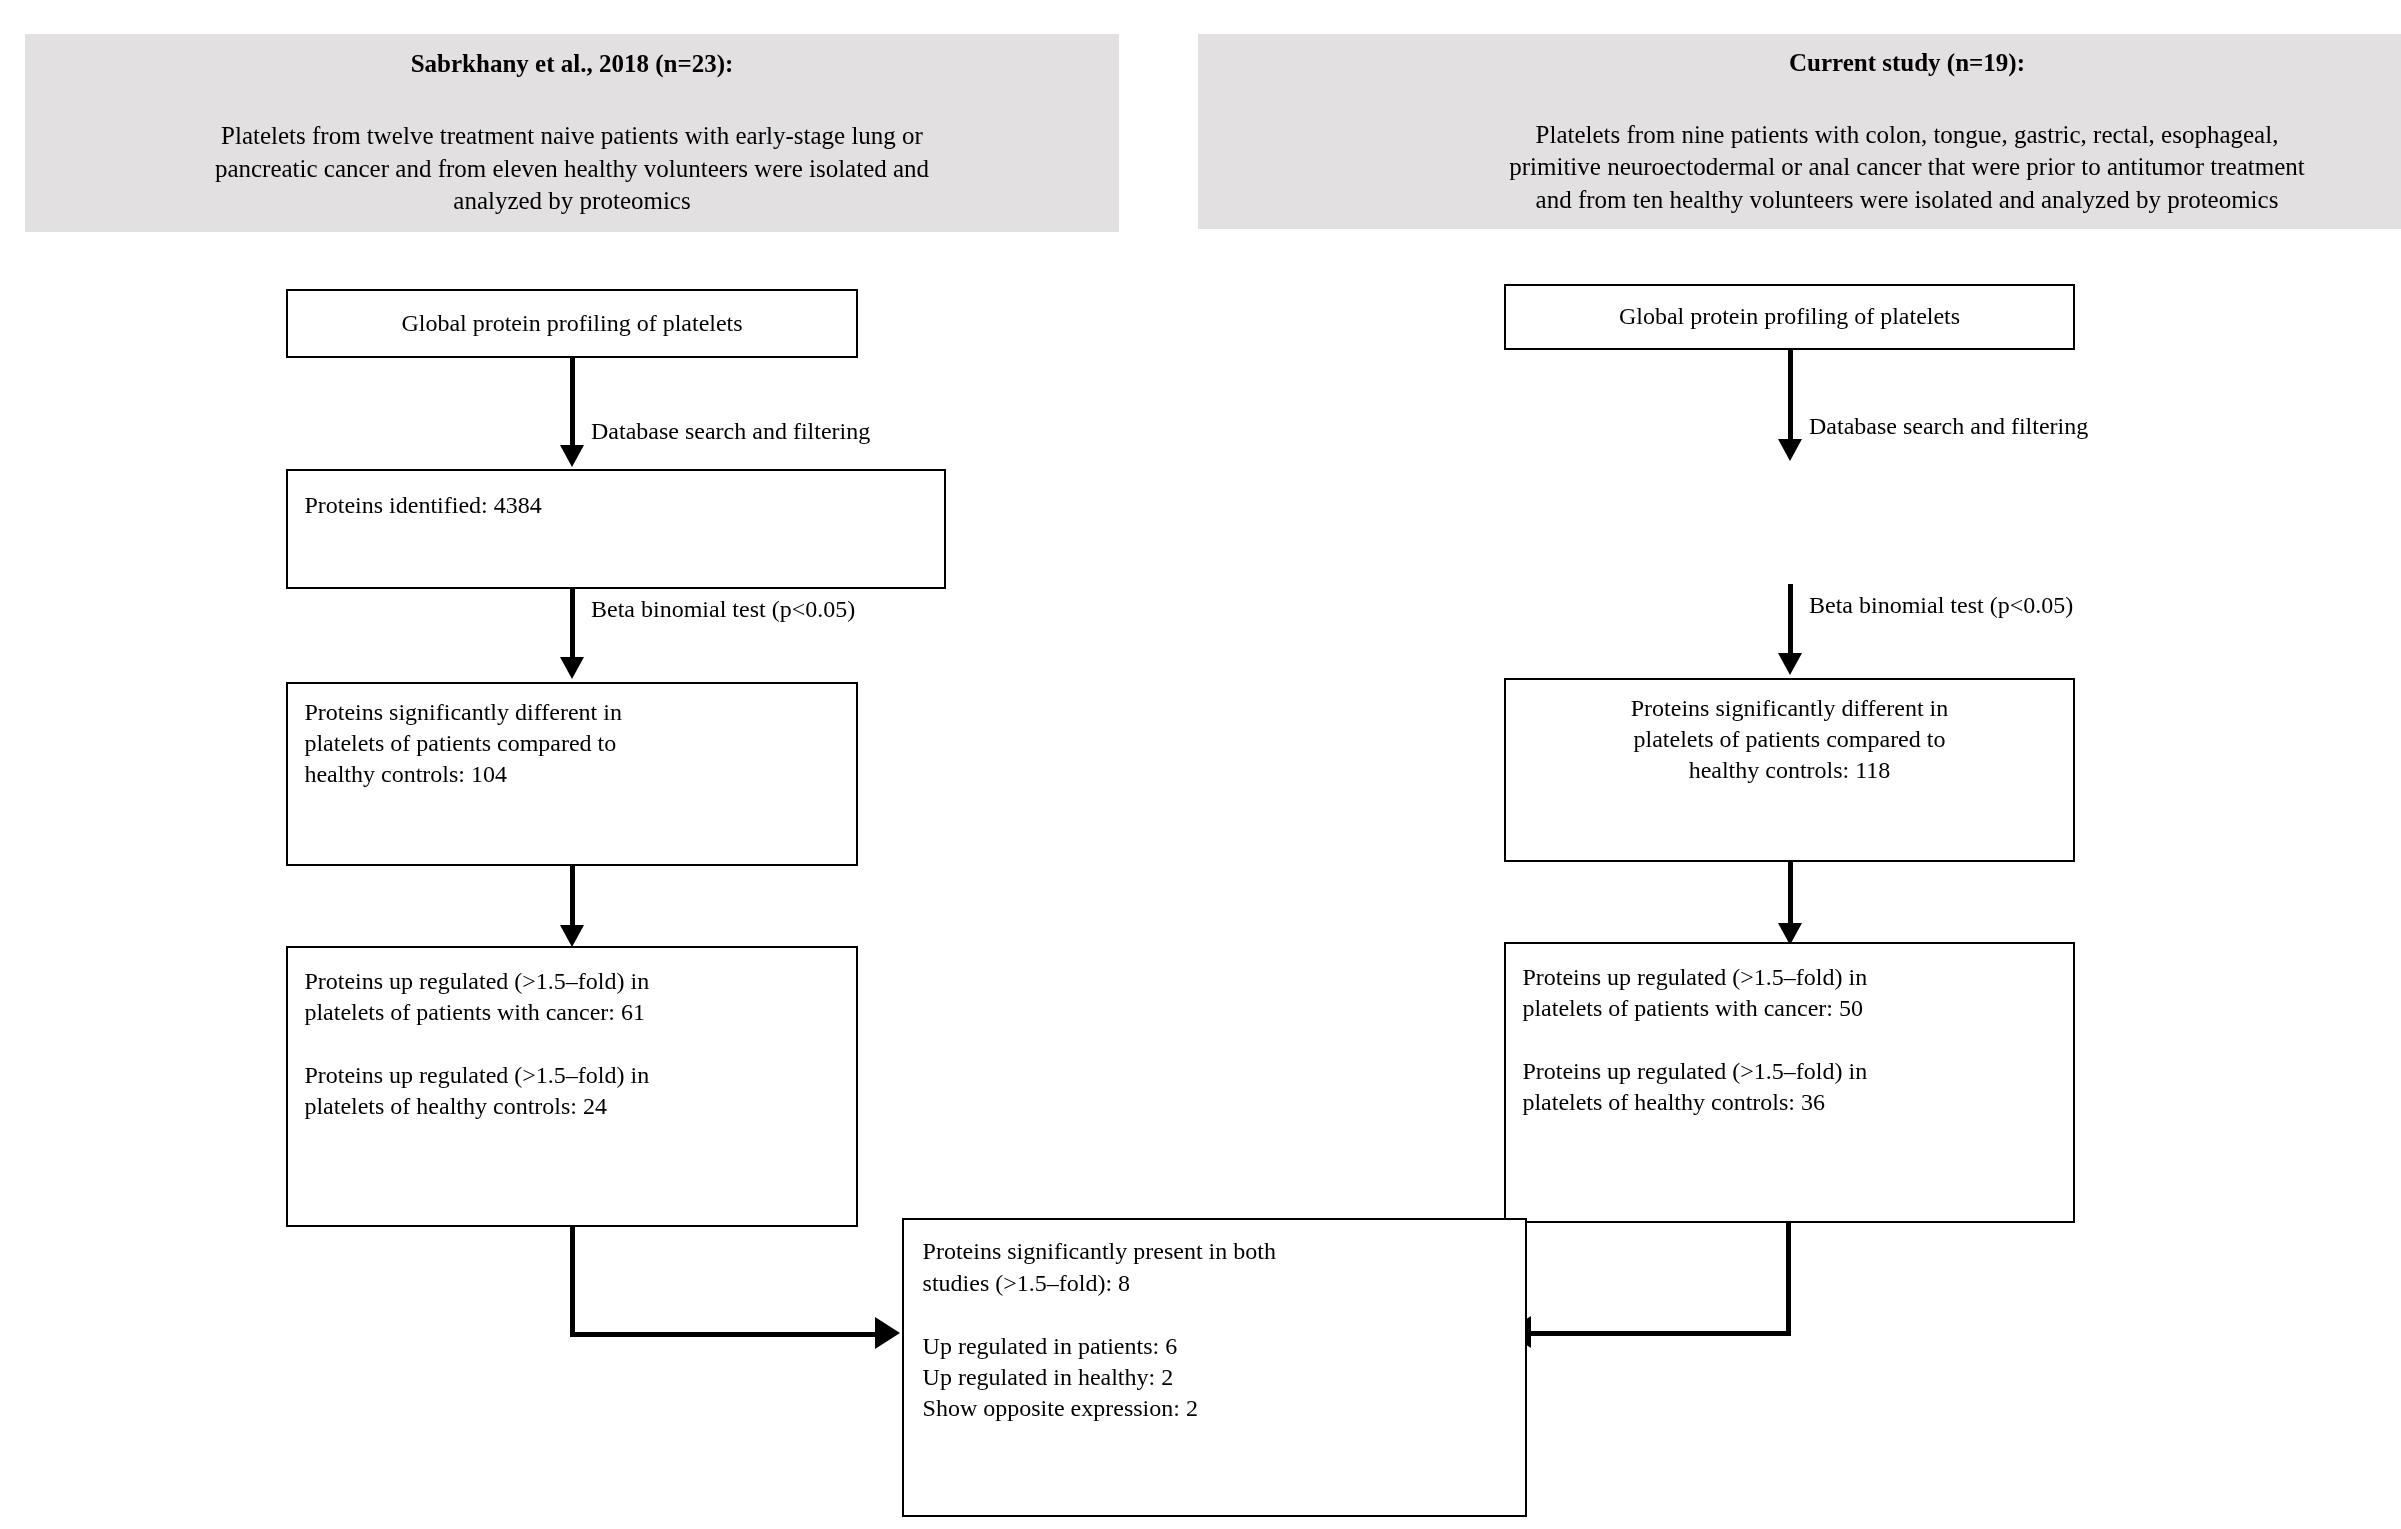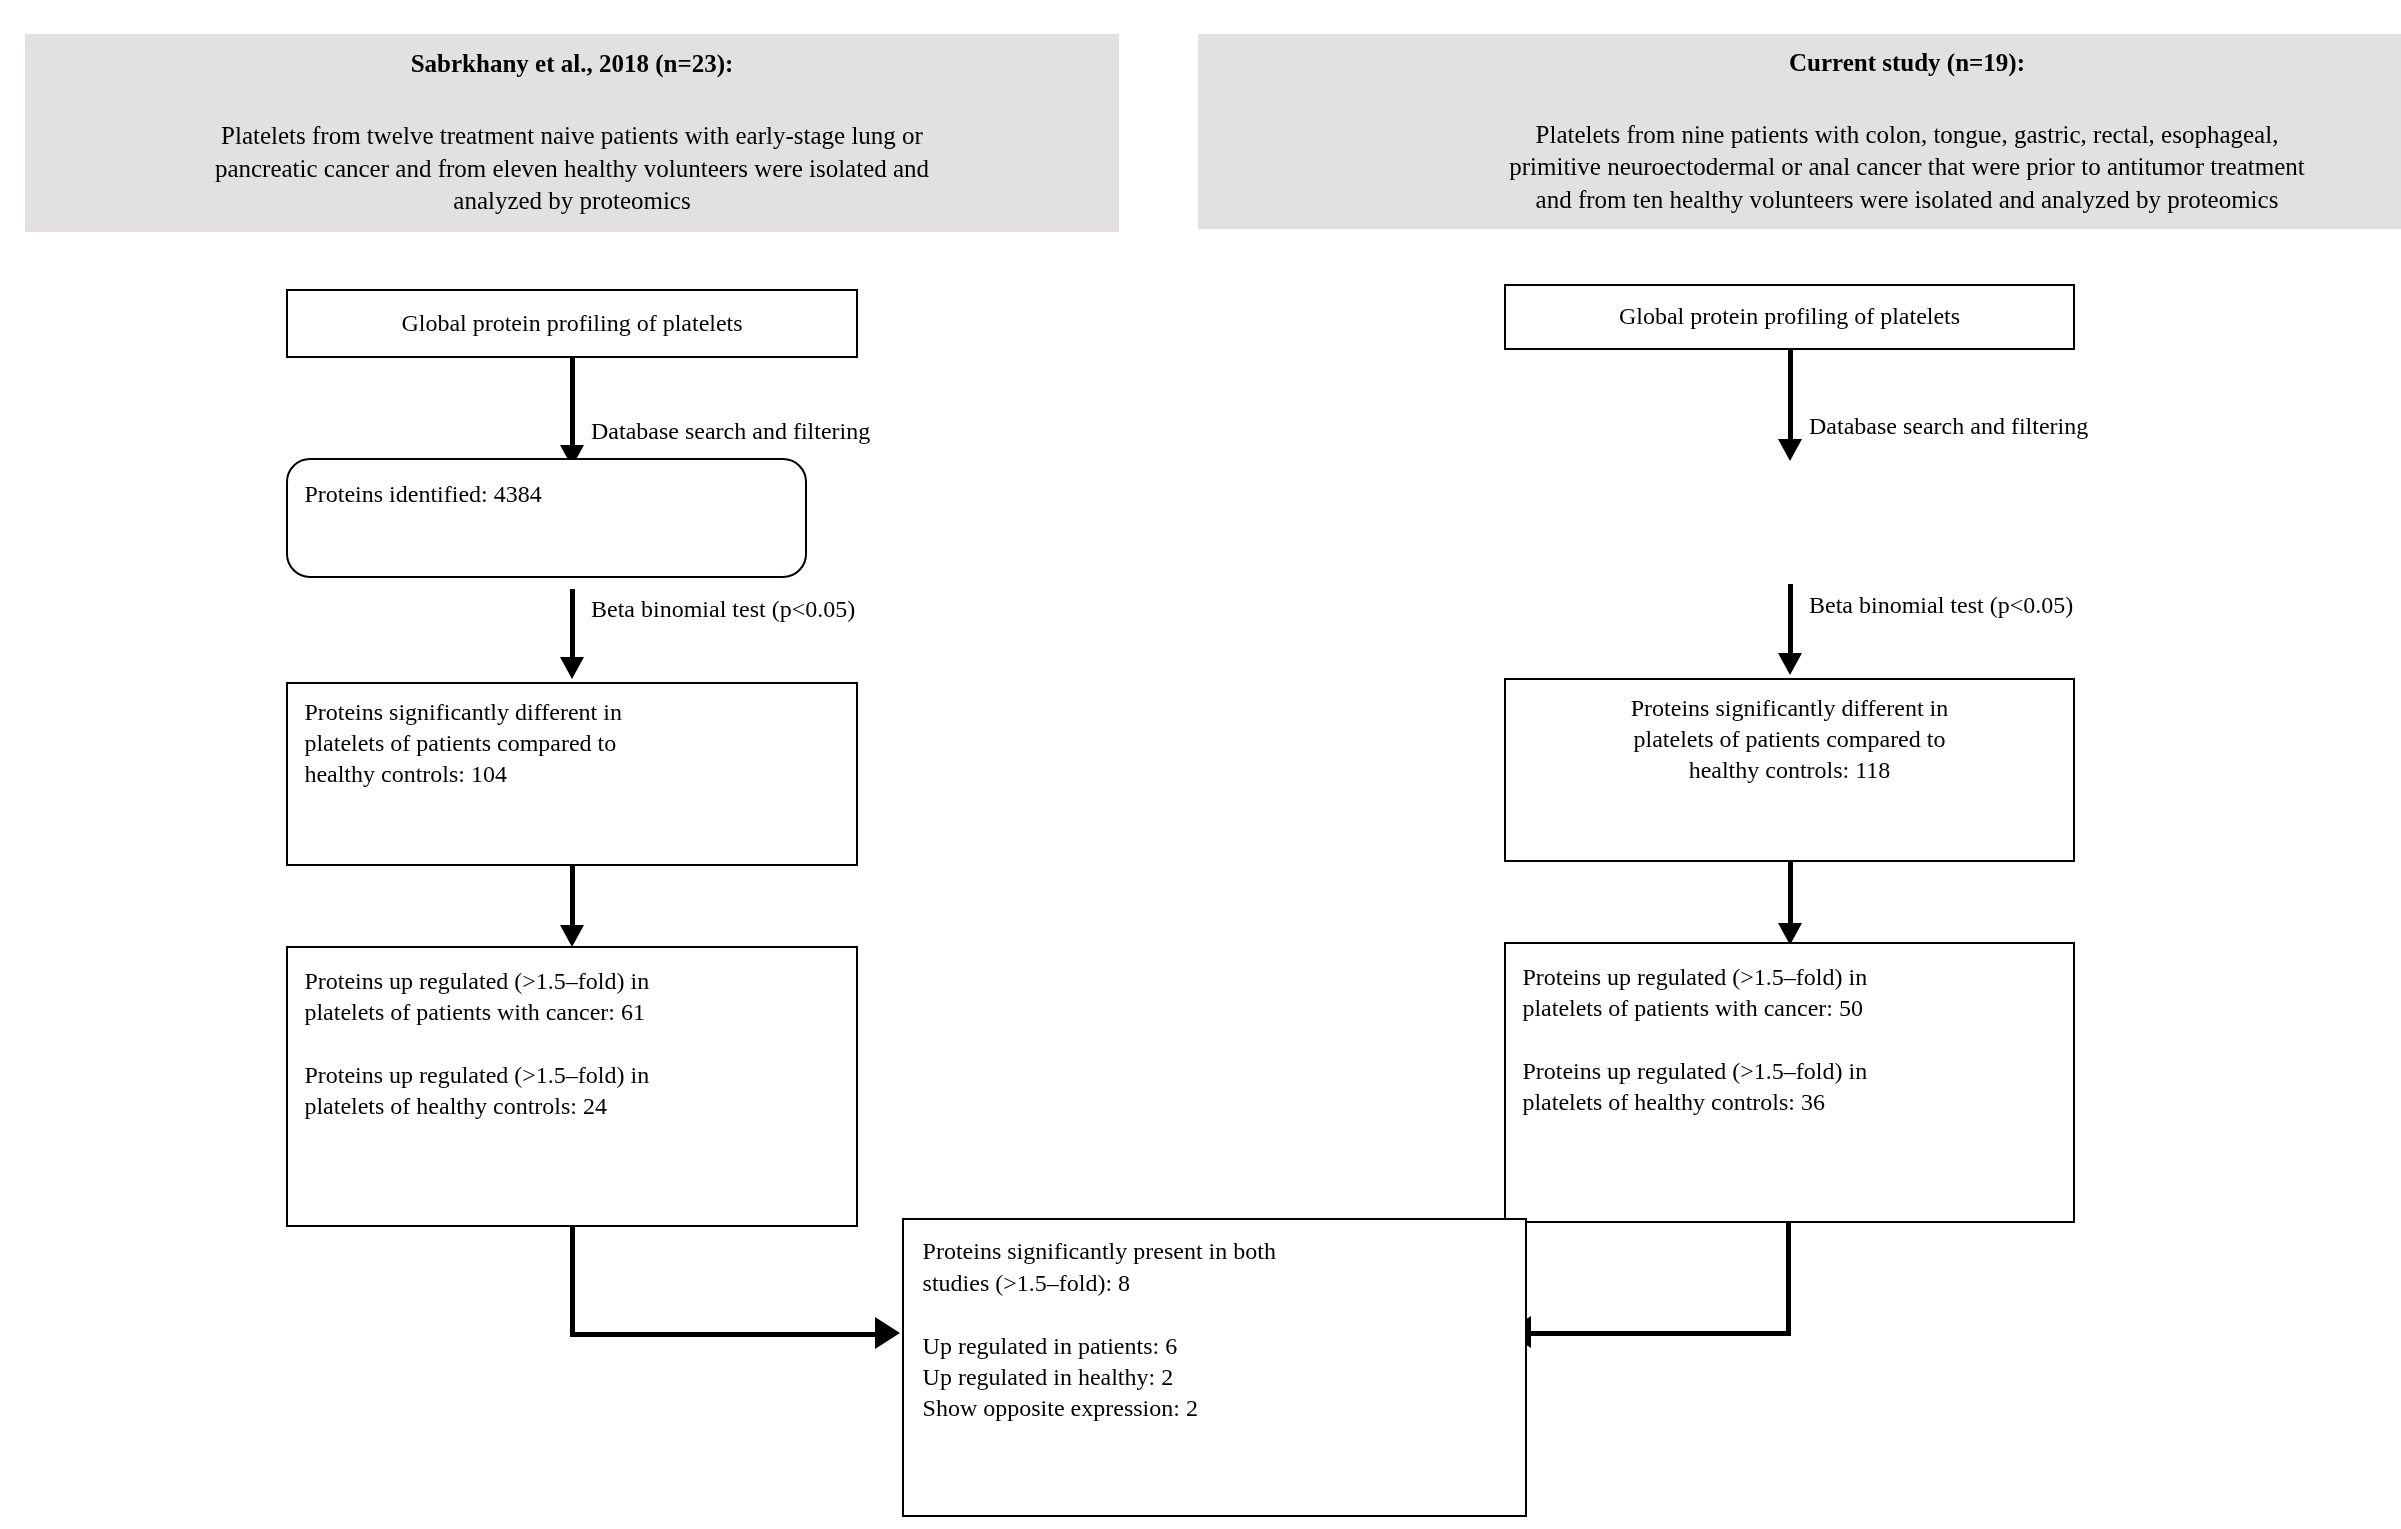--- a/index.html
+++ b/index.html
@@ -143,21 +143,21 @@
   <div class="node" style="left:286px; top:289px; width:572px; height:69px;">
     <div class="node-text single">
       <span class="ln">Global protein profiling of platelets</span>
     </div>
   </div>
 
   <div class="vline" style="left:570px; top:358px; height:90px;"></div>
   <div class="arrow-down" style="left:560px; top:445px;"></div>
   <div class="edge-label" style="left:591px; top:417px;">Database search and filtering</div>
 
-  <div class="node" style="left:286px; top:458px; width:521px; height:120px;border-radius:24px;">
+  <div class="node" style="left:286px; top:469px; width:660px; height:120px;">
     <div class="node-text" style="top:18.6px;">
       <span class="ln">Proteins identified: 4384</span>
     </div>
   </div>
 
   <div class="vline" style="left:570px; top:589px; height:71px;"></div>
   <div class="arrow-down" style="left:560px; top:657px;"></div>
   <div class="edge-label" style="left:591px; top:595px;">Beta binomial test (p&lt;0.05)</div>
 
   <div class="node" style="left:286px; top:682px; width:572px; height:184px;">

